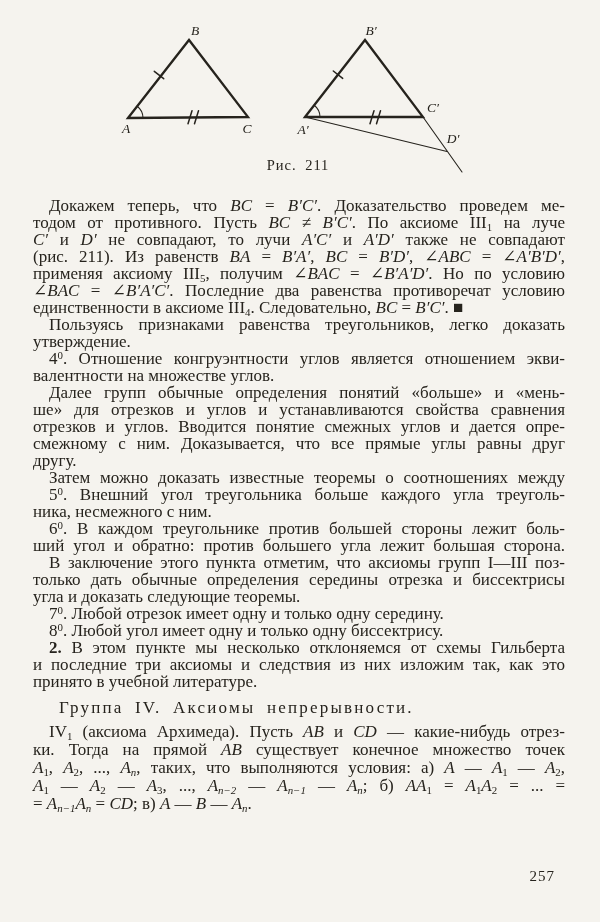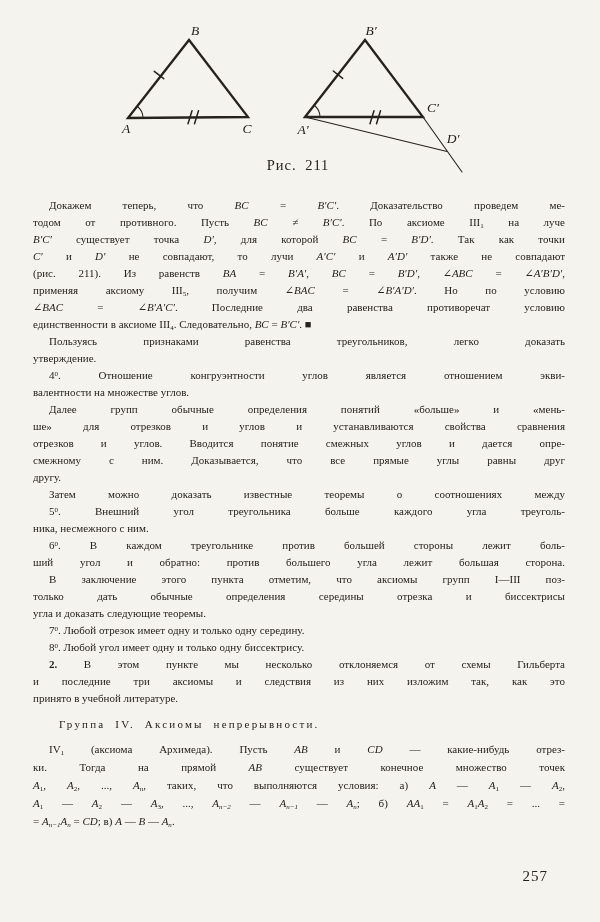--- a/index.html
+++ b/index.html
@@ -7,37 +7,37 @@
   .page{
     position:relative;width:600px;height:922px;overflow:hidden;
     background:#f5f3ee;color:#26231d;
     font-family:"Liberation Serif","DejaVu Serif",serif;
   }
   .fig{position:absolute;left:0;top:0;width:600px;height:190px;}
   .figlbl text{font-style:italic;font-size:13.5px;fill:#26231d;text-anchor:middle;}
   .figcap{font-size:14.5px;fill:#26231d;text-anchor:middle;letter-spacing:1px;word-spacing:4px;}
   .text{
     position:absolute;left:33px;top:197px;width:532px;
-    font-size:11px;
+    font-size:17px;
   }
   .ln{height:17px;line-height:17px;text-align:justify;text-align-last:justify;white-space:normal;}
   .ln.pl{text-align-last:left;}
   .ln.ind{text-indent:16px;}
   .lastp .ln{height:18px;line-height:18px;font-family:Liberation Serif, serif;}
   sub,sup{font-size:64%;line-height:0;}
   sup{vertical-align:0.45em;}
   sub{vertical-align:-0.25em;}
   i{font-style:italic;}
   b{font-weight:bold;}
   .heading{
     height:17px;line-height:17px;margin:9px 0 7px 0;padding-left:26px;
     letter-spacing:2.2px;word-spacing:5px;
   }
   .pagenum{
-    position:absolute;left:16px;top:868px;width:532px;
+    position:absolute;left:23px;top:868px;width:532px;
     text-align:right;font-size:15px;letter-spacing:1px;
   }
 </style>
 </head>
 <body>
 
 <div class="page">
 
   <svg class="fig" viewBox="0 0 600 190">
     <g stroke="#26231d" fill="none" stroke-linecap="round">
@@ -61,21 +61,20 @@
       <text x="303" y="134">A′</text>
       <text x="433" y="112">C′</text>
       <text x="453" y="143">D′</text>
     </g>
     <text class="figcap" x="298" y="170">Рис. 211</text>
   </svg>
 
   <div class="text">
     <div class="ln ind">Докажем теперь, что <i>BC</i> = <i>B′C′</i>. Доказательство проведем ме-</div>
     <div class="ln">тодом от противного. Пусть <i>BC</i> ≠ <i>B′C′</i>. По аксиоме III<sub>1</sub> на луче</div>
-    <div class="ln"><i>B′C′</i> существует точка <i>D′</i>, для которой <i>BC</i> = <i>B′D′</i>. Так как точки</div>
     <div class="ln"><i>C′</i> и <i>D′</i> не совпадают, то лучи <i>A′C′</i> и <i>A′D′</i> также не совпадают</div>
     <div class="ln">(рис. 211). Из равенств <i>BA</i> = <i>B′A′</i>, <i>BC</i> = <i>B′D′</i>, ∠<i>ABC</i> = ∠<i>A′B′D′</i>,</div>
     <div class="ln">применяя аксиому III<sub>5</sub>, получим ∠<i>BAC</i> = ∠<i>B′A′D′</i>. Но по условию</div>
     <div class="ln">∠<i>BAC</i> = ∠<i>B′A′C′</i>. Последние два равенства противоречат условию</div>
     <div class="ln pl">единственности в аксиоме III<sub>4</sub>. Следовательно, <i>BC</i> = <i>B′C′</i>. ■</div>
     <div class="ln ind">Пользуясь признаками равенства треугольников, легко доказать</div>
     <div class="ln pl">утверждение.</div>
     <div class="ln ind">4<sup>0</sup>. Отношение конгруэнтности углов является отношением экви-</div>
     <div class="ln pl">валентности на множестве углов.</div>
     <div class="ln ind">Далее групп обычные определения понятий «больше» и «мень-</div>

